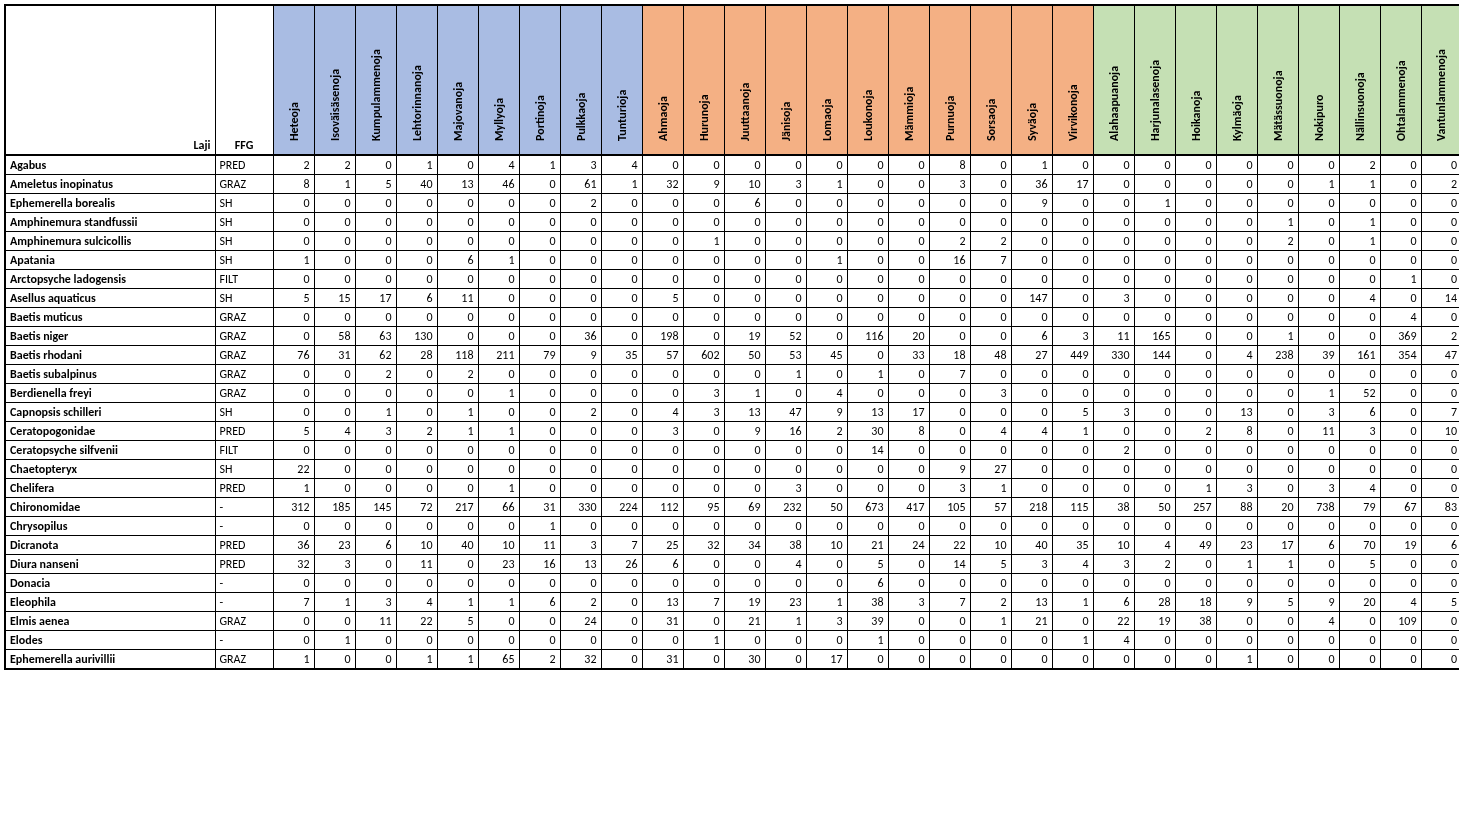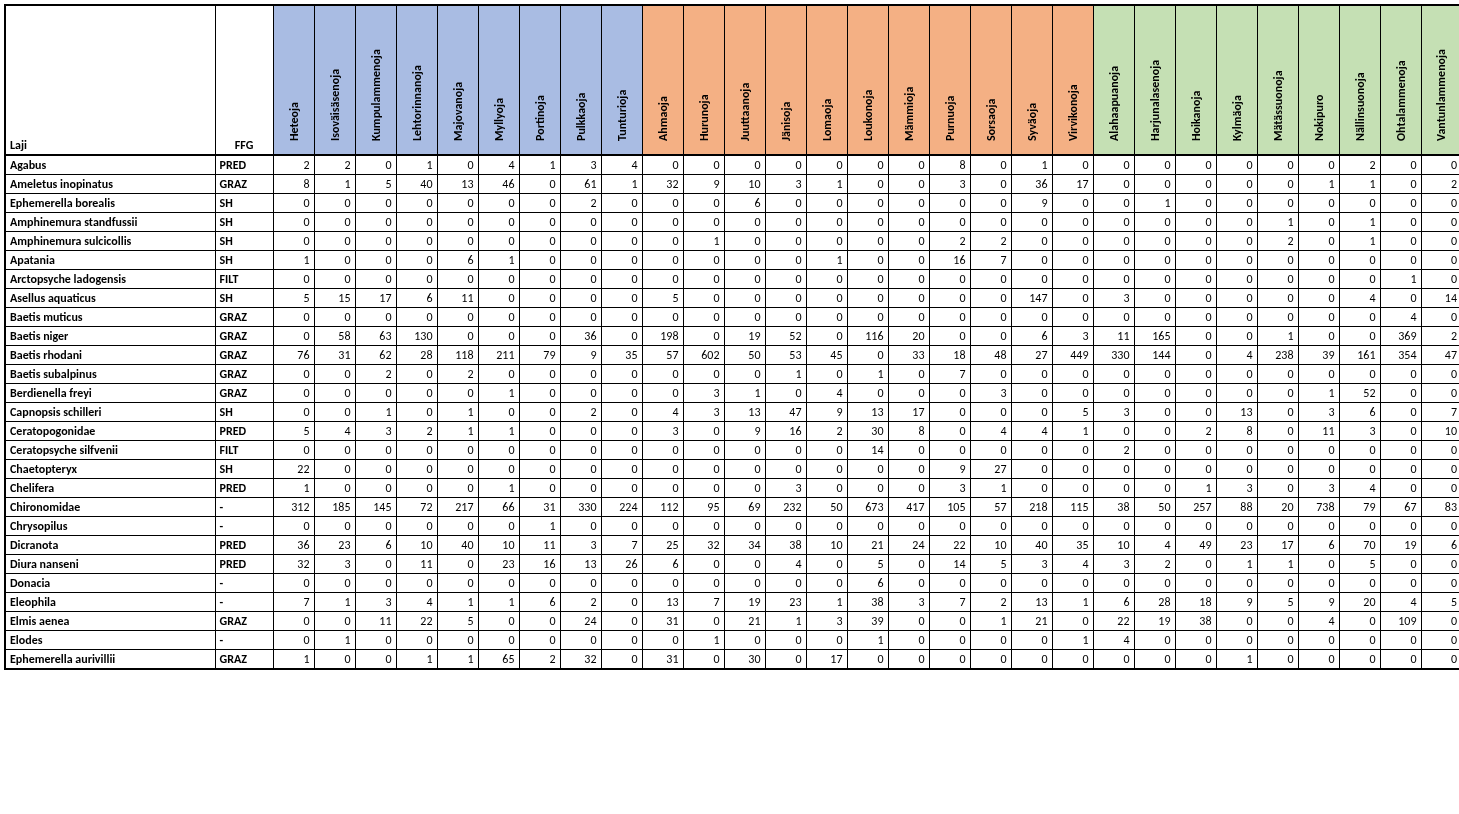--- a/index.html
+++ b/index.html
@@ -20,39 +20,39 @@
     padding: 2px 4px;
     overflow: hidden;
   }
   thead th {
     border-top: 2px solid #000;
     border-bottom: 2px solid #000;
     vertical-align: bottom;
     height: 150px;
     font-weight: bold;
   }
-  thead th:first-child { border-left: 2px solid #000; width: 210px; text-align: left; }
+  thead th:first-child { border-left: 2px solid #000; width: 210px; text-align: right; }
   thead th:nth-child(2) { width: 58px; text-align: center; }
   thead th.stream { width: 41px; position: relative; }
   thead th.stream .rot {
     position: absolute;
     bottom: 6px;
     left: 50%;
     transform-origin: left center;
     transform: rotate(-90deg);
     white-space: nowrap;
     font-weight: bold;
   }
   thead th.g-blue { background: #a9bce3; }
   thead th.g-orange { background: #f4b084; }
   thead th.g-green { background: #c5e0b4; }
 
   tbody td { text-align: right; font-variant-numeric: tabular-nums; }
   tbody td.laji { text-align: left; font-weight: bold; border-left: 2px solid #000; }
-  tbody td.ffg { text-align: left; font-weight: bold; }
+  tbody td.ffg { text-align: left; font-weight: normal; }
   tbody tr td:last-child, thead th:last-child { border-right: 2px solid #000; }
   tbody tr:last-child td { border-bottom: 2px solid #000; }
 </style>
 </head>
 <body>
 
 <table>
   <thead>
     <tr id="header-row">
       <th>Laji</th>

